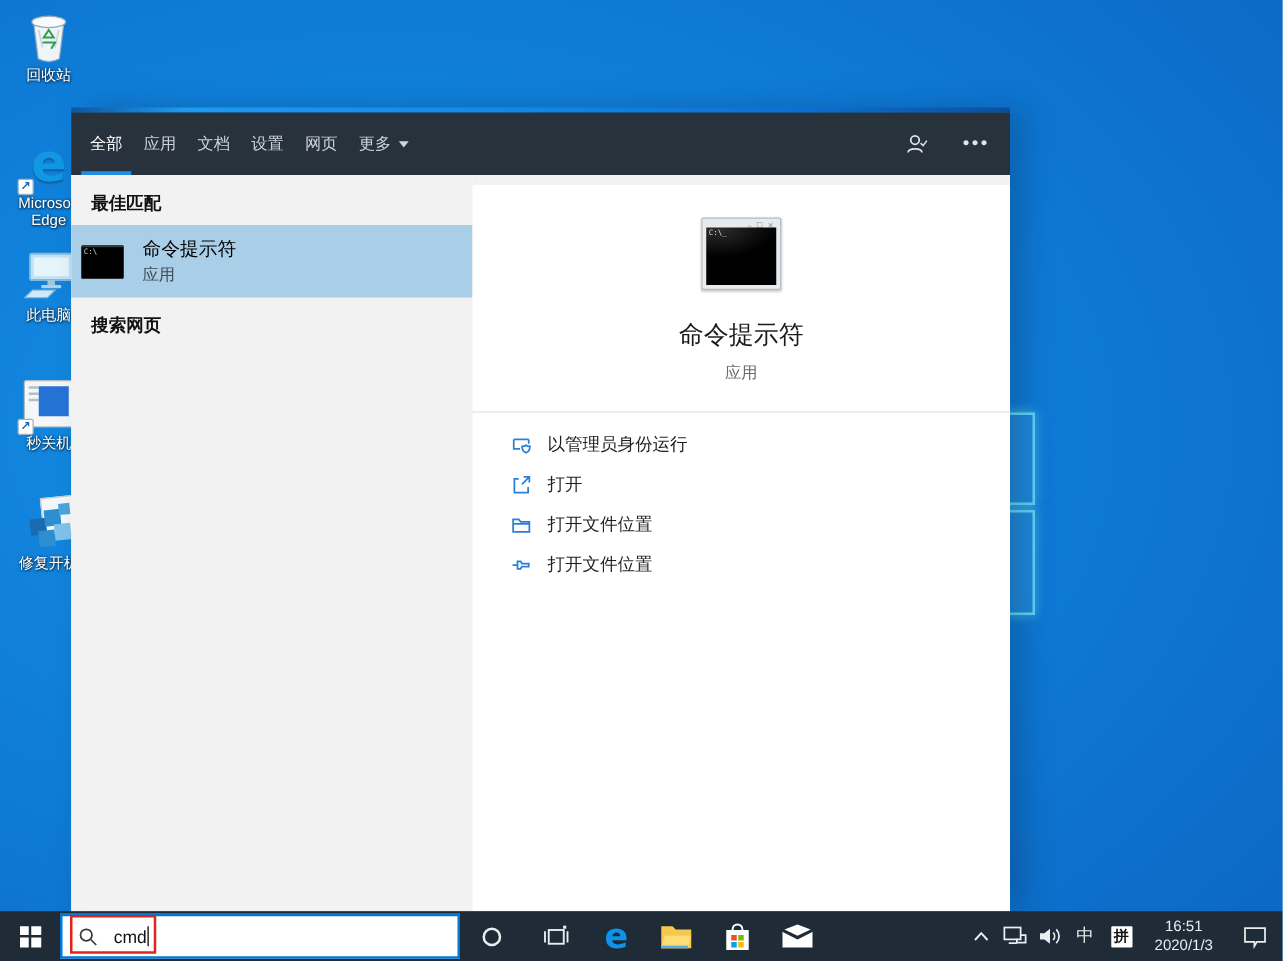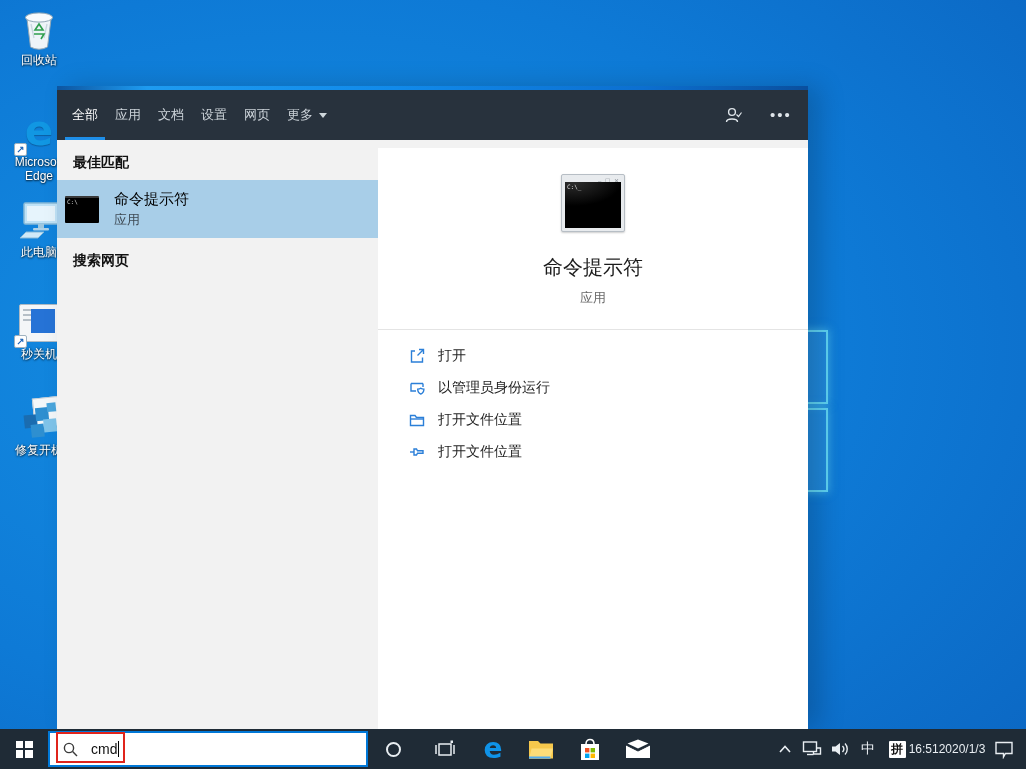--- a/index.html
+++ b/index.html
@@ -126,21 +126,21 @@
   .tray { position:absolute; right:0; top:0; height:40px; display:flex; align-items:center; }
   .tray-item { height:40px; display:flex; align-items:center; justify-content:center;
     cursor:pointer; color:#e9eef2; }
   .tray-chevron { width:26px; }
   .tray-net { width:28px; }
   .tray-vol { width:28px; }
   .tray-lang { width:28px; font-size:14px; }
   .tray-ime { width:30px; }
   .ime-box { background:#fff; color:#111; font-size:12px; font-weight:bold;
     width:17px; height:17px; line-height:17px; text-align:center; border-radius:1px; }
-  .tray-clock { width:70px; flex-direction:row; line-height:1.25; font-size:12px;
+  .tray-clock { width:70px; flex-direction:column; line-height:1.25; font-size:12px;
     text-align:center; }
   .tray-action { width:44px; }
 
   
   .red-annotation { position:absolute; left:56px; top:732px; width:69px; height:31px;
     border:2px solid #e0241b; z-index:20; pointer-events:none; }
 </style>
 </head>
 <body>
 
@@ -278,33 +278,33 @@
         <div class="preview-title">命令提示符</div>
         <div class="preview-sub">应用</div>
       </div>
 
       <div class="divider"></div>
 
       <div class="actions">
 
         <div class="action-row">
           <svg width="18" height="18" viewBox="0 0 18 18" fill="none" stroke="#2b7fd8" stroke-width="1.4">
-            <path d="M7 4 H3.5 V15 H14.5 V10.5"></path>
-            <path d="M9.5 8.5 L15.5 2.5 M11 2.5 h4.5 v4.5"></path>
-          </svg>
-          <span class="action-label">打开</span>
-        </div>
-
-        <div class="action-row">
-          <svg width="18" height="18" viewBox="0 0 18 18" fill="none" stroke="#2b7fd8" stroke-width="1.4">
             <path d="M3 4.5 H15 M3 4.5 V12 H8"></path>
             <path d="M15 4.5 V8"></path>
             <path d="M12.8 9.2 c.9 .7 2 .9 3.1 .9 0 2.6-1.2 4.3-3.1 5-1.9-.7-3.1-2.4-3.1-5 1.1 0 2.2-.2 3.1-.9 z"></path>
           </svg>
           <span class="action-label">以管理员身份运行</span>
+        </div>
+
+        <div class="action-row">
+          <svg width="18" height="18" viewBox="0 0 18 18" fill="none" stroke="#2b7fd8" stroke-width="1.4">
+            <path d="M7 4 H3.5 V15 H14.5 V10.5"></path>
+            <path d="M9.5 8.5 L15.5 2.5 M11 2.5 h4.5 v4.5"></path>
+          </svg>
+          <span class="action-label">打开</span>
         </div>
 
         <div class="action-row">
           <svg width="18" height="18" viewBox="0 0 18 18" fill="none" stroke="#2b7fd8" stroke-width="1.4">
             <path d="M2.5 4.5 h4.5 l1.5 2 h7 v8 h-13 z"></path>
             <path d="M2.5 8 h13"></path>
           </svg>
           <span class="action-label">打开文件位置</span>
         </div>
 

